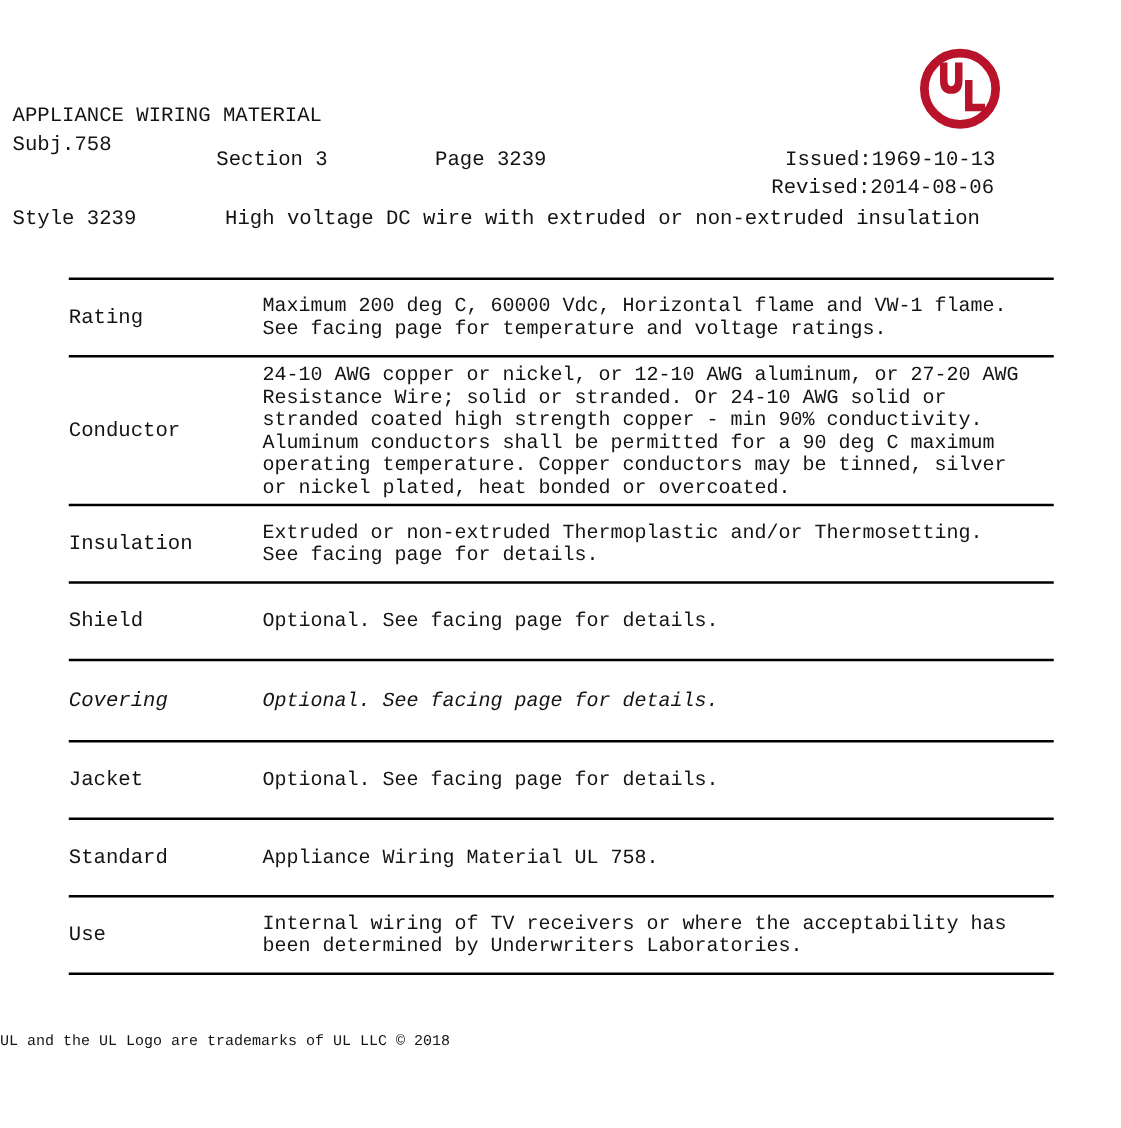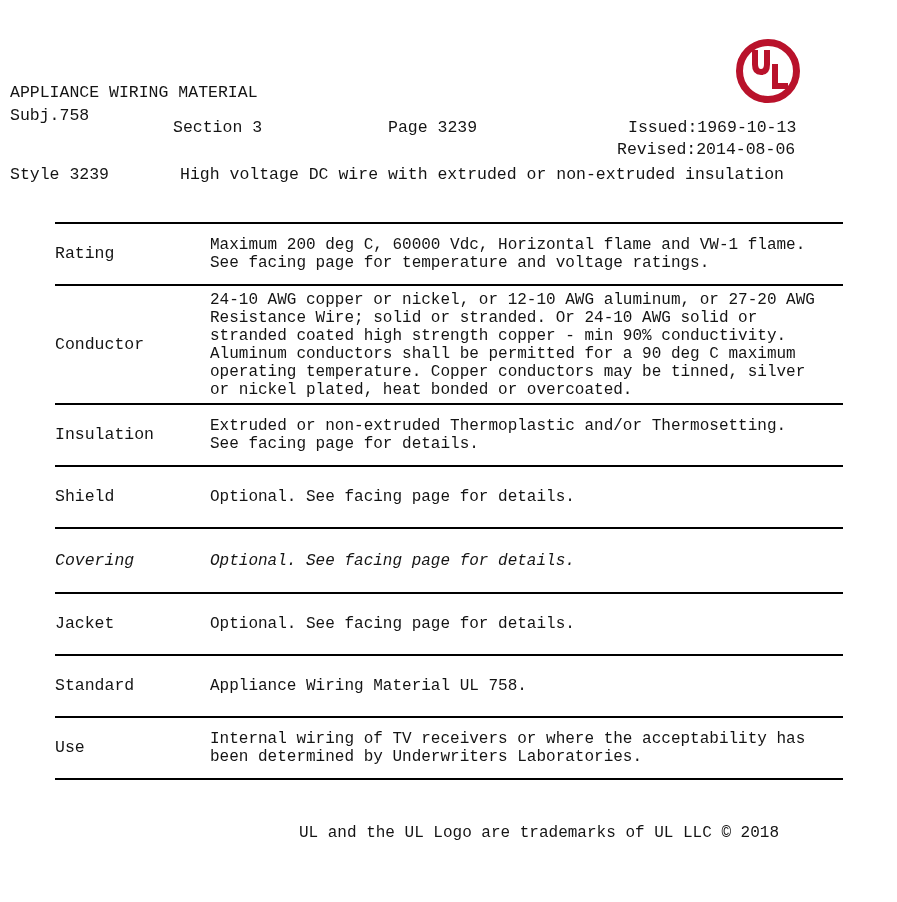--- a/index.html
+++ b/index.html
@@ -30,38 +30,38 @@
   .cell-label{
     width:155px;flex:0 0 155px;
     font-size:16.5px;line-height:18px;white-space:pre;
   }
   .cell-text{
     flex:1;
     font-size:16px;line-height:18px;white-space:pre;
   }
   .footer-line{
     position:absolute;left:0;top:826px;width:779px;
-    text-align:right;font-size:16px;line-height:14px;white-space:pre;
+    text-align:left;font-size:12px;line-height:14px;white-space:pre;
   }
 </style>
 </head>
 <body>
 
 <div class="page">
 
   <svg class="logo" viewBox="0 0 80 80" aria-hidden="true">
     <circle cx="40" cy="41" r="28.5" fill="none" stroke-width="7" stroke="#B9122B"></circle>
     <path transform="translate(24,20)" d="M0 0 H6 V14 Q6 19 9 19 Q12 19 12 14 V0 H18 V14.5 Q18 25 9 25 Q0 25 0 14.5 Z" fill="#B9122B"></path>
     <path transform="translate(44,34)" d="M0 0 H6 V19 H16 V25 H0 Z" fill="#B9122B"></path>
   </svg>
 
   <div class="hline" style="left:10px;top:84px;">APPLIANCE WIRING MATERIAL</div>
   <div class="hline" style="left:10px;top:107px;">Subj.758</div>
   <div class="hline" style="left:173px;top:119px;">Section 3</div>
-  <div class="hline" style="left:348px;top:119px;margin-left:40px;">Page 3239</div>
+  <div class="hline" style="left:348px;top:119px;">Page 3239</div>
   <div class="hline" style="left:628px;top:119px;">Issued:1969-10-13</div>
   <div class="hline" style="left:617px;top:141px;">Revised:2014-08-06</div>
   <div class="hline" style="left:10px;top:166px;">Style 3239</div>
   <div class="hline" style="left:180px;top:166px;">High voltage DC wire with extruded or non-extruded insulation</div>
 
   <div class="doc-table">
 
     <div class="row">
       <div class="cell-label">Rating</div>
       <div class="cell-text">Maximum 200 deg C, 60000 Vdc, Horizontal flame and VW-1 flame.

